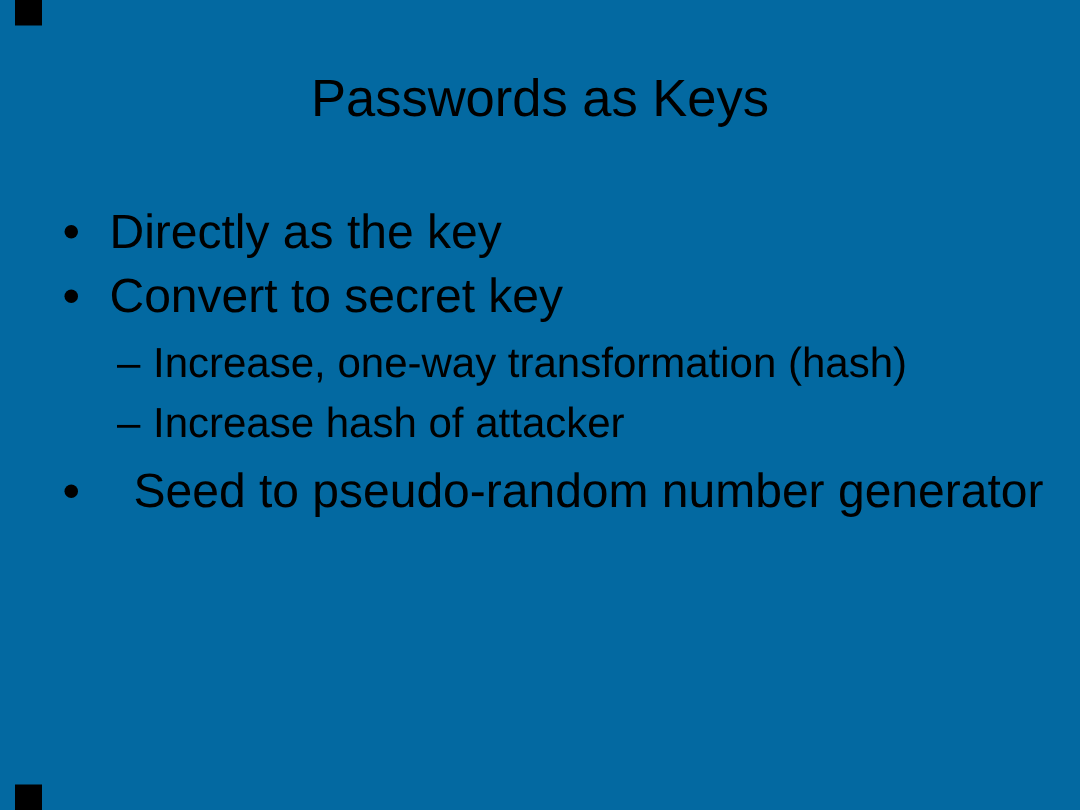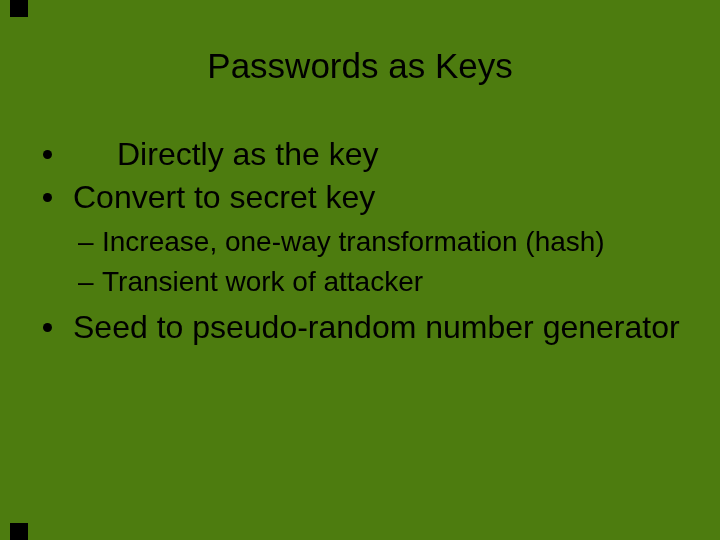--- a/index.html
+++ b/index.html
@@ -11,21 +11,21 @@
     height: 540px;
     background: #ffffff;
     font-family: "Liberation Sans", "DejaVu Sans", sans-serif;
     color: #000000;
     overflow: hidden;
   }
   .slide {
     position: relative;
     width: 720px;
     height: 540px;
-    background: #4d7c0f;
+    background: #0369a1;
   }
   .corner-mark {
     position: absolute;
     left: 10px;
     width: 18px;
     height: 17px;
     background: #000000;
   }
   .corner-mark.top { top: 0; }
   .corner-mark.bottom { bottom: 0; }
@@ -63,25 +63,25 @@
     margin-top: 12px;
     margin-right: 21px;
     border-radius: 50%;
     background: #000000;
   }
   .dash {
     flex: none;
     display: inline-block;
     width: 24px;
   }
-  #bullet-1 { top: 138px; gap: 44px; }
+  #bullet-1 { top: 138px; }
   #bullet-2 { top: 181px; text-align: right; }
   #sub-1    { top: 228px; }
   #sub-2    { top: 268px; }
-  #bullet-3 { top: 311px; }
+  #bullet-3 { top: 311px; gap: 16px; }
 </style>
 </head>
 <body>
 
 <div class="slide">
 
   <div class="corner-mark top"></div>
   <div class="corner-mark bottom"></div>
 
   <div class="slide-title">Passwords as Keys</div>
@@ -96,21 +96,21 @@
     <span>Convert to secret key</span>
   </div>
 
   <div class="line level2" id="sub-1">
     <span class="dash">–</span>
     <span>Increase, one-way transformation (hash)</span>
   </div>
 
   <div class="line level2" id="sub-2">
     <span class="dash">–</span>
-    <span>Transient work of attacker</span>
+    <span>Increase hash of attacker</span>
   </div>
 
   <div class="line level1" id="bullet-3">
     <span class="dot"></span>
     <span>Seed to pseudo-random number generator</span>
   </div>
 
 </div>
 
 </body></html>

